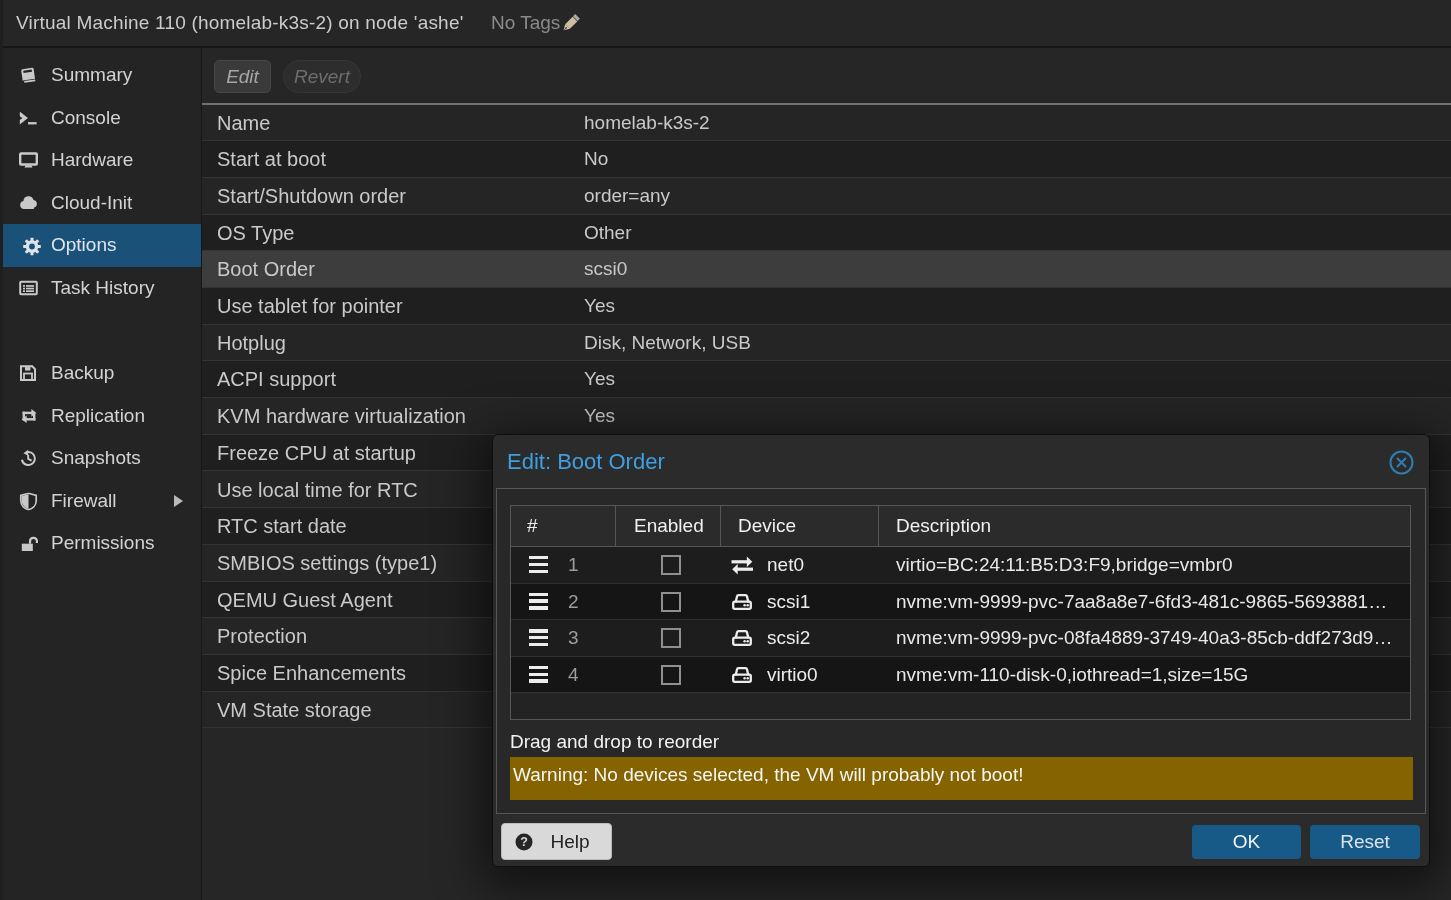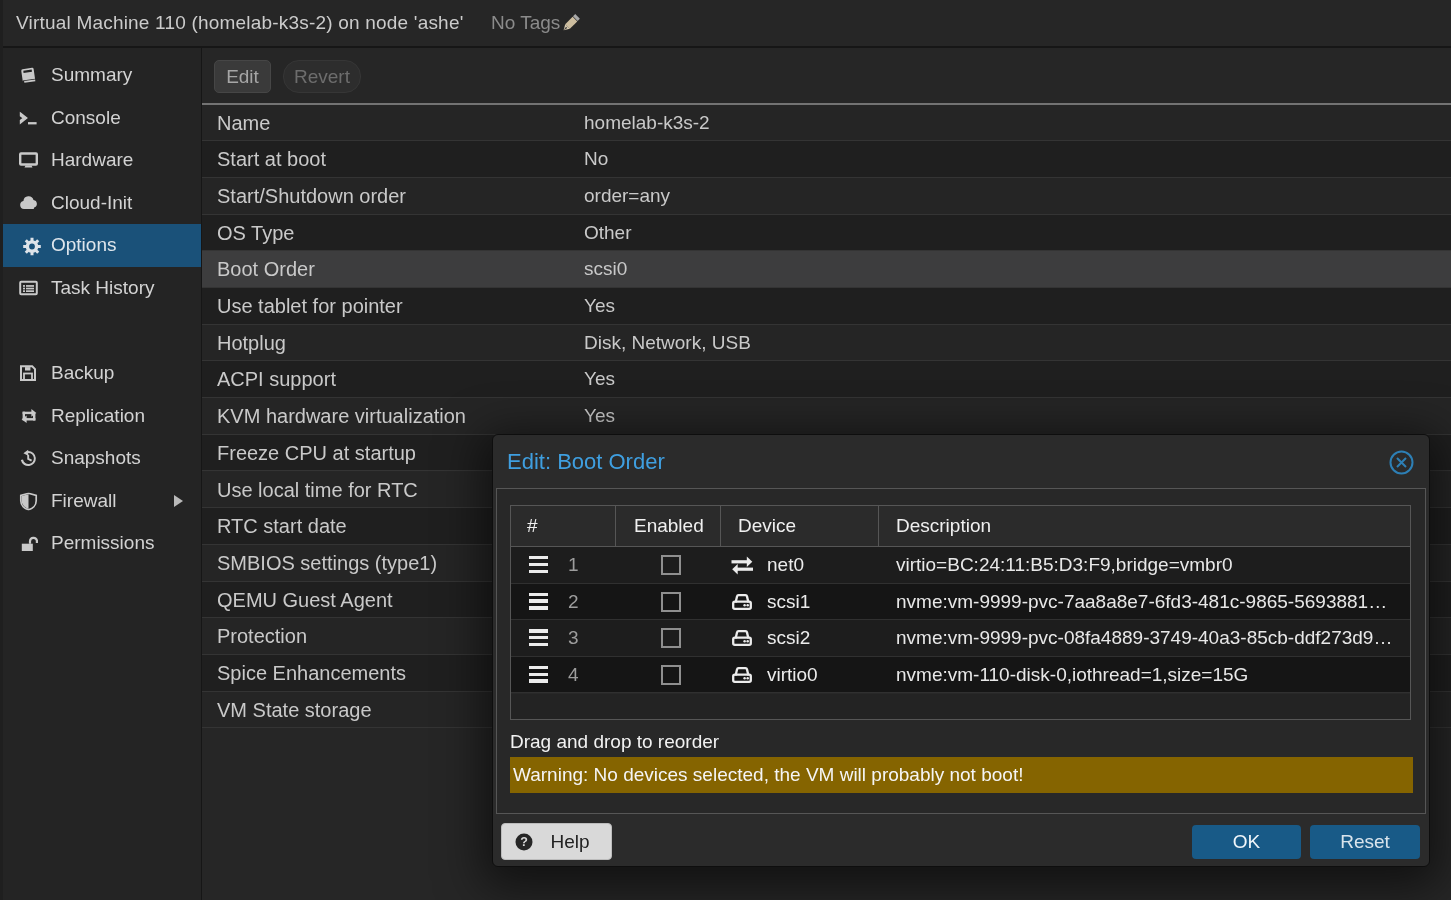--- a/index.html
+++ b/index.html
@@ -15,21 +15,21 @@
 #sidebar{border-right:1px solid #161616;}
 .nav{position:absolute;left:0;width:201px;height:42.5px;}
 .nav .ic{position:absolute;left:19px;top:50%;transform:translateY(-50%);width:17px;height:17px;}
 .nav .lb{position:absolute;left:51px;top:0;line-height:42.5px;font-size:19px;color:#d3d3d3;}
 .nav.sel{background:#1a5179;left:3px;width:198px;}
 .nav.sel .lb{color:#dfe6ec;}
 .nav .arrow{position:absolute;right:20px;top:50%;transform:translateY(-50%);
   width:0;height:0;border-left:9px solid #b9b9b9;border-top:6px solid transparent;border-bottom:6px solid transparent;}
 
 #content{left:202px;top:48px;width:1249px;height:852px;background:#262626;}
-#toolbar{position:absolute;left:0;top:0;width:1249px;height:55px;border-bottom:6px solid #737373;}
+#toolbar{position:absolute;left:0;top:0;width:1249px;height:55px;border-bottom:6px solid #737373;font-style:italic;}
 .btn{position:absolute;border-radius:4px;font-size:19px;text-align:center;box-sizing:border-box;}
 #btn-edit{left:12px;top:12px;width:57px;height:33px;background:#3a3a3a;border:1px solid #464646;color:#a6a6a6;line-height:31px;border-radius:5px;}
 #btn-revert{left:81px;top:12px;width:78px;height:33px;background:#2d2d2d;border:1px solid #363636;color:#6d6d6d;line-height:31px;border-radius:16px;}
 .row{position:absolute;left:0;width:1249px;height:36.7px;box-sizing:border-box;border-bottom:1px solid #343434;}
 .row .k{position:absolute;left:15px;top:0;line-height:36px;font-size:20px;color:#c9c9c9;}
 .row .v{position:absolute;left:382px;top:0;line-height:36px;font-size:19px;color:#c9c9c9;}
 .row.odd{background:#252525;}
 .row.even{background:#1f1f1f;}
 .row.hl{background:#3d3d3e;}
 
@@ -50,21 +50,21 @@
 .grow .num{position:absolute;left:57px;top:0;line-height:36px;font-size:19px;color:#9d9d9d;}
 .grow .dev{position:absolute;left:256px;top:0;line-height:36px;font-size:19px;color:#ececec;}
 .grow .desc{position:absolute;left:385px;top:0;line-height:36px;font-size:19px;color:#e8e8e8;
   width:500px;white-space:nowrap;overflow:hidden;}
 .burger{position:absolute;left:18px;top:9px;width:19px;height:17px;}
 .burger div{height:3.4px;background:#ececec;margin-bottom:3.4px;}
 .cb{position:absolute;left:150px;top:8px;width:20px;height:20px;border:2px solid #8f8f8f;box-sizing:border-box;background:transparent;}
 .dicon{position:absolute;left:220px;top:8px;width:22px;height:20px;}
 #gempty{position:absolute;left:0;top:188px;width:899px;height:25px;background:#232323;}
 #dragtext{position:absolute;left:13px;top:240px;font-size:19px;color:#f2f2f2;height:26px;line-height:26px;}
-#warnbar{position:absolute;left:13px;top:268px;width:903px;height:36px;background:#856400;}
+#warnbar{position:absolute;left:13px;top:268px;width:903px;height:43px;background:#856400;}
 #warnbar span{position:absolute;left:3px;top:0;line-height:36.5px;font-size:19px;color:#f5f5f5;}
 
 #btn-help{left:8px;top:388px;width:111px;height:37px;background:#d9d9d9;border:1px solid #bcbcbc;color:#222;line-height:35px;}
 #btn-ok{left:699px;top:390px;width:109px;height:34px;background:#185a87;color:#f0f6fa;line-height:34px;}
 #btn-reset{left:817px;top:390px;width:110px;height:34px;background:#185a87;color:#d9e4ec;line-height:34px;}
 #leftedge{left:0;top:0;width:3px;height:900px;background:#1f1f1f;z-index:60;}
 </style>
 </head>
 <body>
 <div class="abs" id="leftedge"></div>

